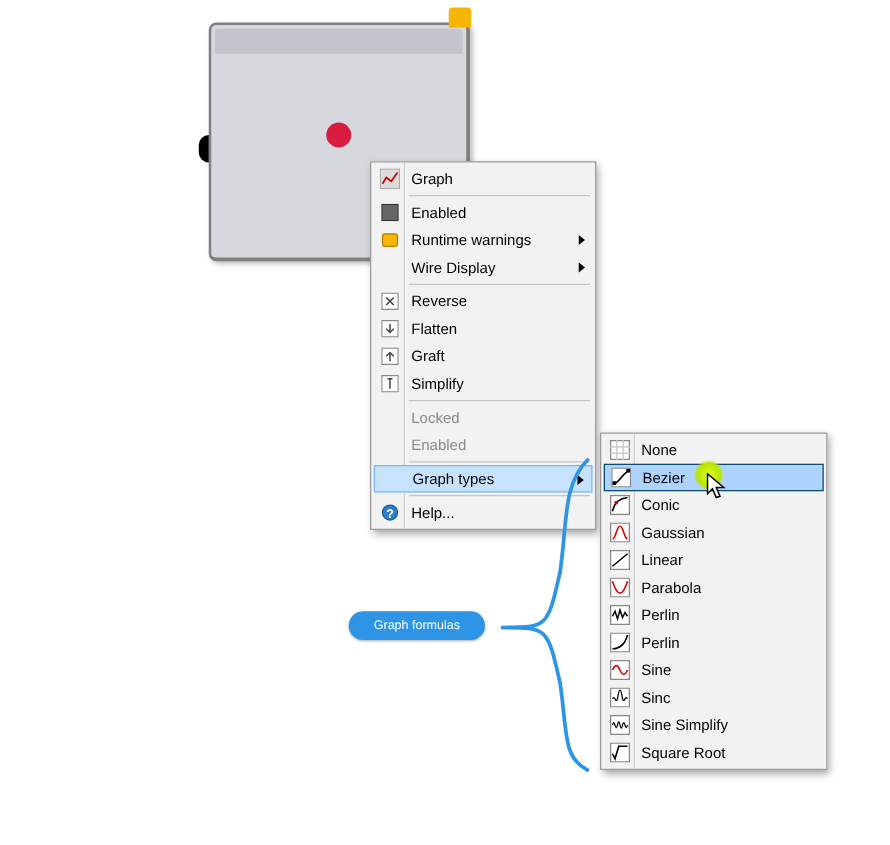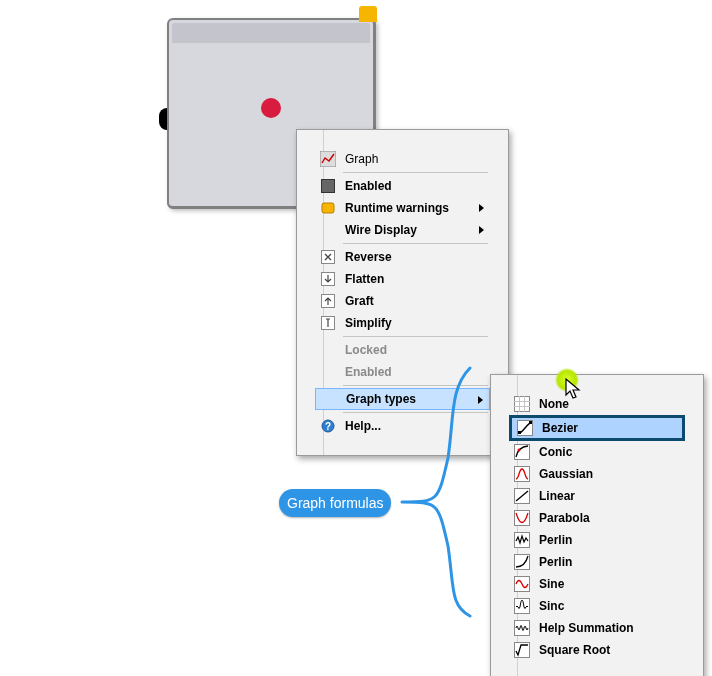--- a/index.html
+++ b/index.html
@@ -52,55 +52,54 @@
     background:#f5b500;
     border-radius:3px 3px 0 0;
   }
 
   
   .menu {
     position:absolute;
     background:#f2f2f2;
     border:1px solid #9b9b9b;
     box-shadow:2px 3px 6px rgba(0,0,0,0.35);
-    padding:18px;
+    padding:2px;
   }
   .menu.main { left:296px; top:129px; width:175px; }
-  .menu.sub  { left:490px; top:346px; width:176px;margin-top:28px; }
+  .menu.sub  { left:480px; top:346px; width:176px; }
 
   .menu-item {
     display:flex;
     align-items:center;
     height:22px;
     position:relative;
     padding-right:18px;
   }
   .menu-item .icon-slot {
     width:26px; height:22px;
     display:flex; align-items:center; justify-content:center;
     flex:0 0 26px;
   }
   .menu-item .label {
     flex:1;
     padding-left:4px;
     color:#000;
     white-space:nowrap;
-    font-weight:bold;
   }
   .menu-item.header .label { font-weight:400; }
   .menu-item.disabled .label { color:#8a8a8a; }
   .menu-item.highlight {
     background:#c6e2ff;
     border:1px solid #7ab6ff;
     height:20px;
     margin:0;
   }
   .menu-item.highlight-strong {
     background:#aed3ff;
-    border:3px solid #0c4a6e;
+    border:1px solid #0c4a6e;
     height:20px;
   }
   .menu-item .arrow {
     position:absolute; right:6px; top:7px;
     width:0; height:0;
     border-top:4px solid transparent;
     border-bottom:4px solid transparent;
     border-left:5px solid #000;
   }
   .menu-sep {
@@ -112,22 +111,22 @@
     position:absolute; left:26px; top:0; bottom:0;
     width:1px; background:#d0d0d0;
   }
 
   
   .callout {
     position:absolute;
     left:279px; top:489px;
     background:#2e95e6;
     color:#fff;
-    font-size:14px;
-    padding:6px 8px;
+    font-size:10px;
+    padding:6px 20px;
     border-radius:18px;
     box-shadow:0 1px 2px rgba(0,0,0,0.3);
   }
 
   
   svg.brace {
     position:absolute;
     left:398px; top:348px;
     overflow:visible;
     pointer-events:none;
@@ -377,21 +376,21 @@
     <span class="label">Sinc</span>
   </div>
 
   <div class="menu-item">
     <span class="icon-slot">
       <svg width="16" height="16">
           <rect x="0.5" y="0.5" width="15" height="15" fill="#fff" stroke="#888"></rect>
           <path d="M2 8 Q3 4 4 8 Q5 12 6 8 Q7 3 8 8 Q9 13 10 8 Q11 4 12 8 Q13 12 14 8" stroke="#000" fill="none" stroke-width="1"></path>
         </svg>
     </span>
-    <span class="label">Help Summation</span>
+    <span class="label">Sine Simplify</span>
   </div>
 
   <div class="menu-item">
     <span class="icon-slot">
       <svg width="16" height="16">
           <rect x="0.5" y="0.5" width="15" height="15" fill="#fff" stroke="#888"></rect>
           <path d="M2 9 L4 13 L7 3 L14 3" stroke="#000" fill="none" stroke-width="1.3"></path>
         </svg>
     </span>
     <span class="label">Square Root</span>

